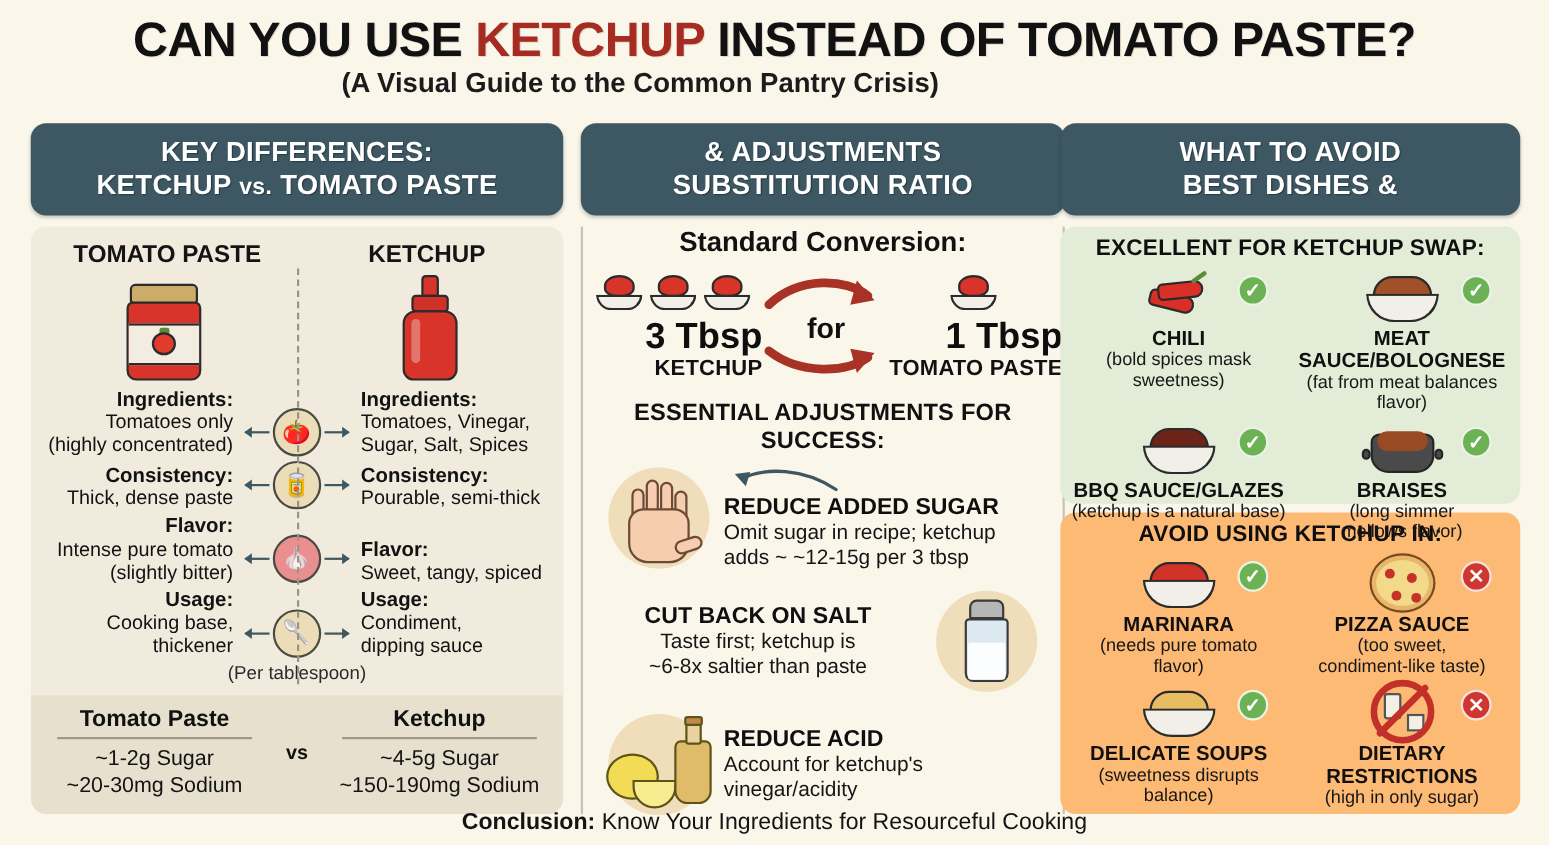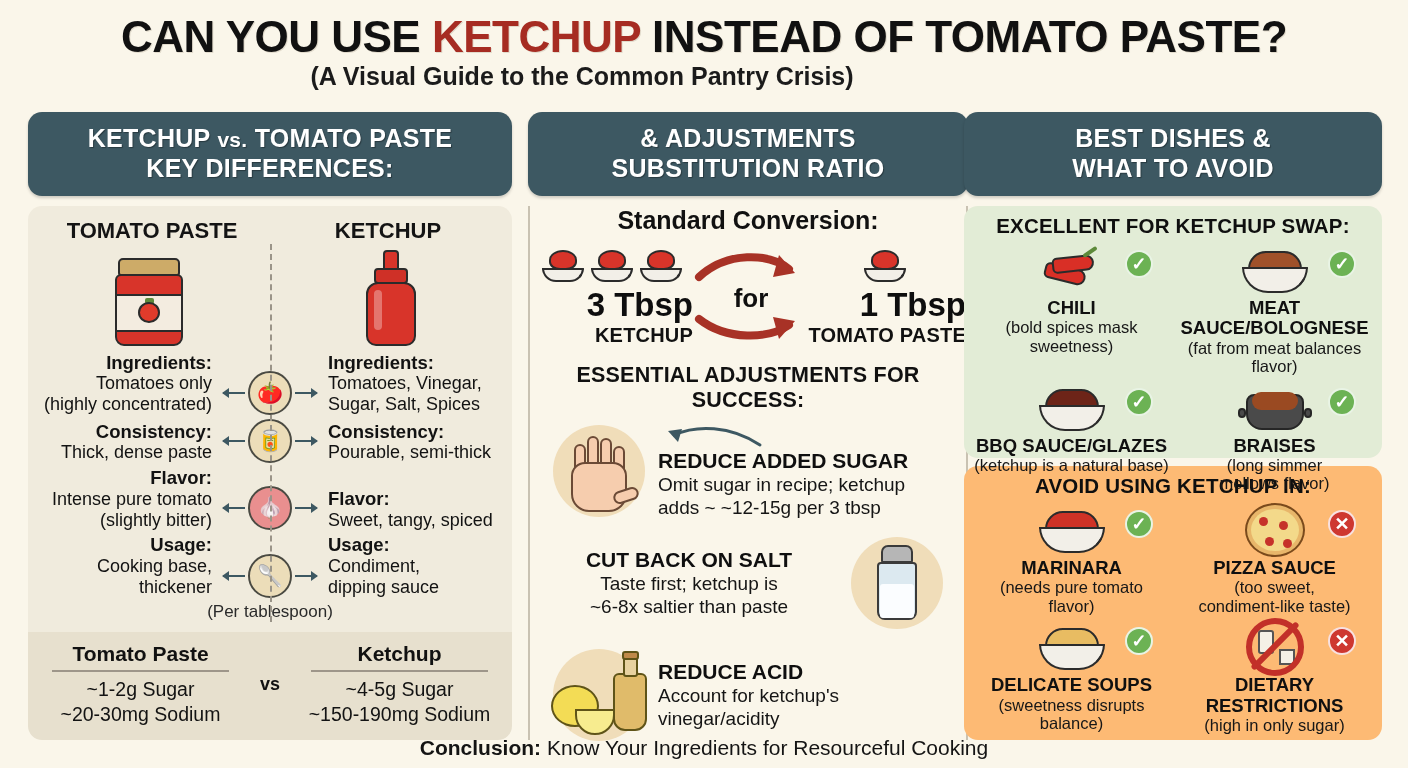--- a/index.html
+++ b/index.html
@@ -202,26 +202,26 @@
 
 <div class="page">
 
   <div class="title">
     <span>CAN YOU USE </span><span class="hl">KETCHUP</span><span> INSTEAD OF TOMATO PASTE?</span>
   </div>
   <div class="subtitle">(A Visual Guide to the Common Pantry Crisis)</div>
 
   <div class="col col-left">
     <div class="colhead">
+      <div>KEY DIFFERENCES:</div>
       <div>
         <span>KETCHUP</span>
         <span class="sm">vs.</span>
         <span>TOMATO PASTE</span>
       </div>
-      <div>KEY DIFFERENCES:</div>
     </div>
 
     <div class="lpanel">
       <div class="dashv"></div>
 
       <div class="lp-heads">
         <div>TOMATO PASTE</div>
         <div>KETCHUP</div>
       </div>
 
@@ -444,22 +444,22 @@
           <div class="ah">REDUCE ACID</div>
           <div class="ab" style="white-space:pre-line">Account for ketchup's
 vinegar/acidity</div>
         </div>
       </div>
     </div>
   </div>
 
   <div class="col col-right">
     <div class="colhead">
+      <div>WHAT TO AVOID</div>
       <div>BEST DISHES &amp;</div>
-      <div>WHAT TO AVOID</div>
     </div>
 
     <div class="rgood">
       <div class="rhead">EXCELLENT FOR KETCHUP SWAP:</div>
       <div class="grid2">
         <div class="cell">
           <div class="cellart">
             <div class="chili">
                 <i></i>
                 <i></i>

